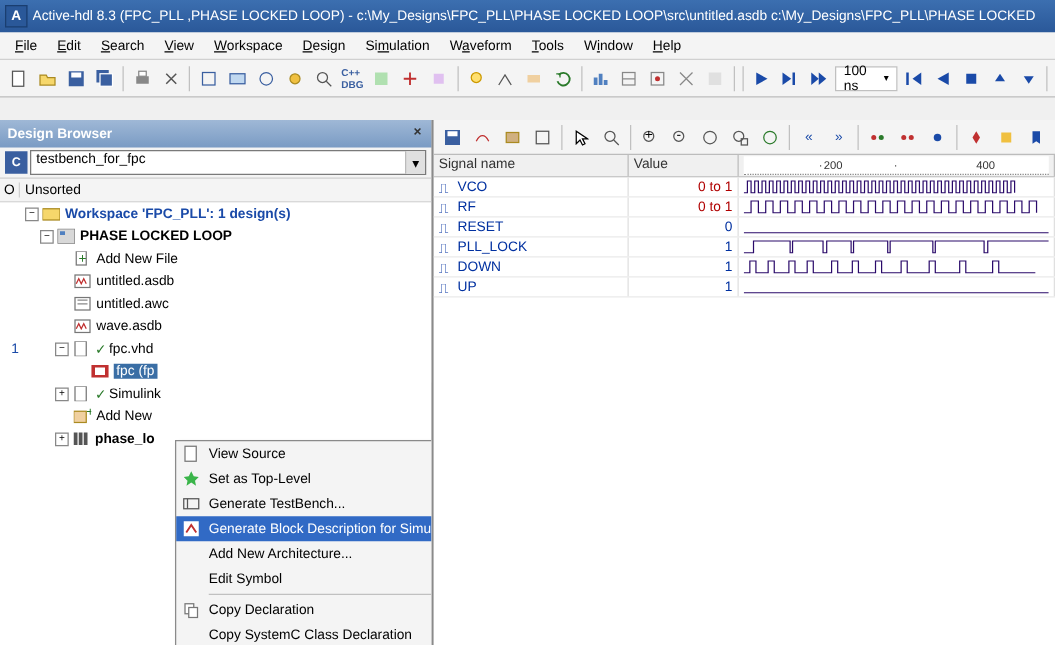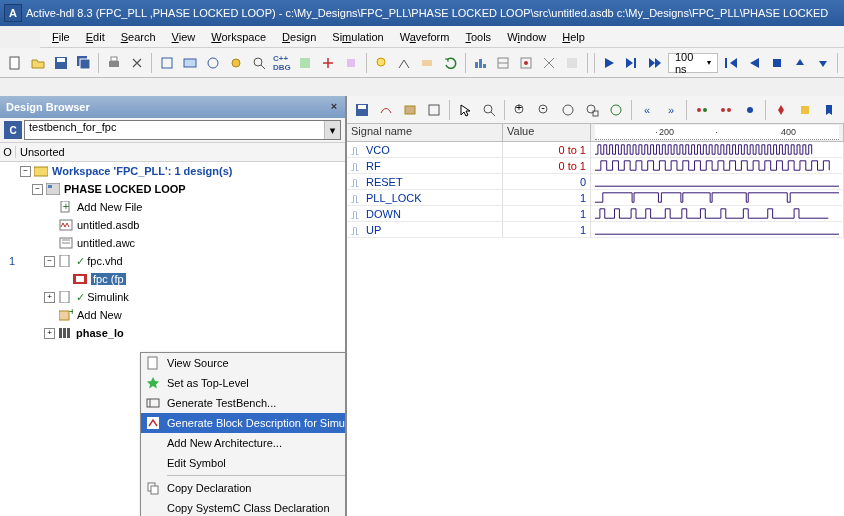--- a/index.html
+++ b/index.html
@@ -4,21 +4,21 @@
 <style>
 * { margin: 0; padding: 0; box-sizing: border-box; font-family: "Segoe UI", Tahoma, sans-serif; font-size: 11px; }
 body { background: #f0f0f0; width: 844px; height: 516px; overflow: hidden; user-select: none; }
 
 
 .titlebar { height: 26px; background: linear-gradient(#3c6fb0, #2a5899); color: #fff; display: flex; align-items: center; padding: 0 4px; }
 .titlebar .app-icon { width: 18px; height: 18px; background: #2a5899; border: 1px solid #1a3e70; margin-right: 4px; display:flex; align-items:center; justify-content:center; color:#fff; font-size:9px; font-weight:bold; }
 .titlebar .title-text { flex: 1; white-space: nowrap; overflow: hidden; }
 
 
-.menubar { height: 22px; background: #f4f4f4; display: flex; align-items: center; padding: 0 4px; border-bottom: 1px solid #d0d0d0; margin-left: 40px; }
+.menubar { height: 22px; background: #f4f4f4; display: flex; align-items: center; padding: 0 4px; border-bottom: 1px solid #d0d0d0; }
 .menubar .menu-item { padding: 2px 8px; color: #000; cursor: default; }
 .menubar .menu-item u { text-decoration: underline; }
 
 
 .toolbar { height: 30px; background: #f4f4f4; display: flex; align-items: center; padding: 2px 4px; gap: 2px; border-bottom: 1px solid #bcbcbc; }
 .tb-btn { width: 22px; height: 22px; border: 1px solid transparent; display: flex; align-items: center; justify-content: center; cursor: default; }
 .tb-sep { width: 1px; height: 20px; background: #c0c0c0; margin: 0 2px; }
 .tb-text { padding: 0 6px; border: 1px solid #c0c0c0; background: #fff; height: 20px; display: flex; align-items: center; min-width: 50px; }
 
 
@@ -365,20 +365,31 @@
         <span class="tree-indent" style="width:38px;"></span>
         <span class="node-icon">
             <svg width="14" height="12">
               <rect x="1" y="1" width="12" height="10" fill="#fff" stroke="#777"></rect>
               <line x1="3" y1="3" x2="11" y2="3" stroke="#888"></line>
               <line x1="3" y1="6" x2="11" y2="6" stroke="#888"></line>
             </svg>
           </span>
         <span class="tree-label">untitled.awc</span>
       </div>
+      <div class="tree-row">
+        <span class="left-gutter"></span>
+        <span class="tree-indent" style="width:38px;"></span>
+        <span class="node-icon">
+            <svg width="14" height="12">
+              <rect x="1" y="1" width="12" height="10" fill="#fff" stroke="#777"></rect>
+              <path d="M2 8l2-4 2 4 2-4 2 4" stroke="#c03030" fill="none"></path>
+            </svg>
+          </span>
+        <span class="tree-label">wave.asdb</span>
+      </div>
 
       <div class="tree-row">
         <span class="left-gutter" style="background:#fff;color:#1a4aa8;">1</span>
         <span class="tree-indent" style="width:24px;"></span>
         <span class="exp">−</span>
         <span class="node-icon">
             <svg width="14" height="12">
               <rect x="2" y="0" width="9" height="12" fill="#fff" stroke="#777"></rect>
             </svg>
           </span>

